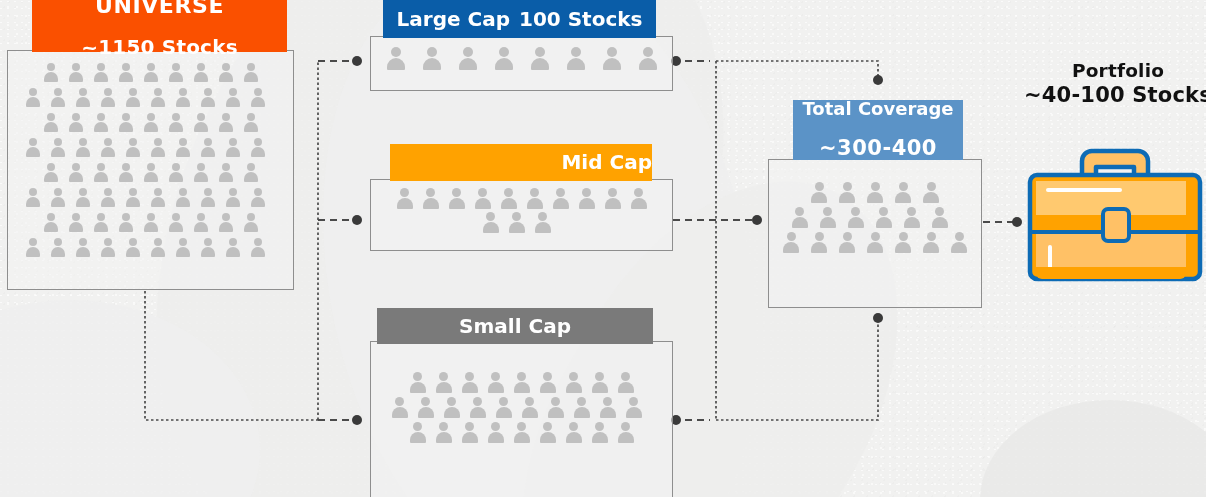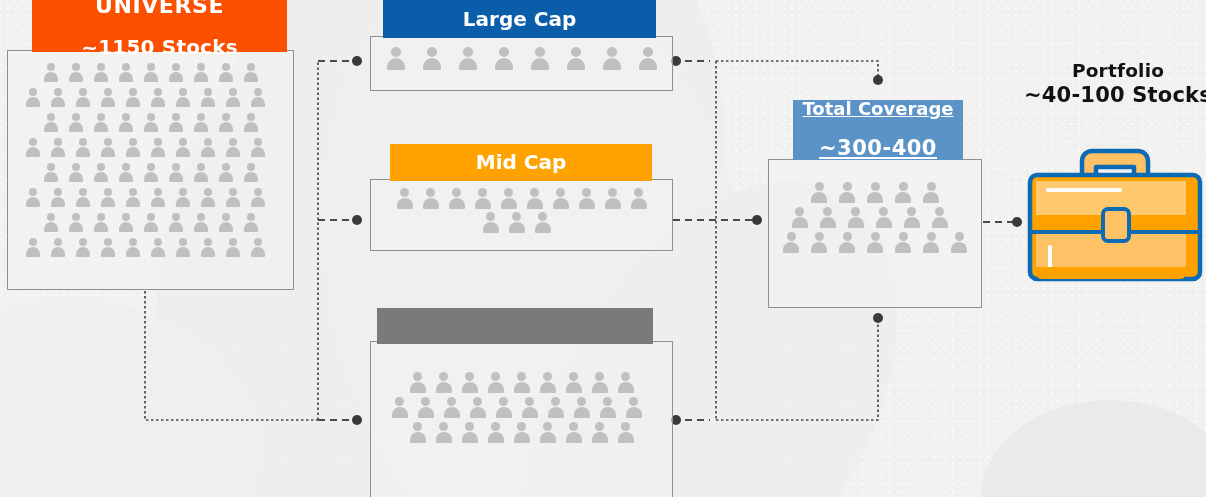--- a/index.html
+++ b/index.html
@@ -64,29 +64,29 @@
   }
   #universe-banner .l1{font-weight:800;font-size:22px;letter-spacing:.6px;}
   #universe-banner .l2{font-weight:800;font-size:20px;margin-top:18px;}
 
   #largecap-banner{
     left:383px;top:0;width:273px;height:38px;background:#0a5da8;
     font-size:20px;gap:9px;
   }
   #midcap-banner{
     left:390px;top:144px;width:262px;height:37px;background:#ffa200;
-    font-size:20px;gap:7px;
+    font-size:20px;gap:7px;justify-content:flex-end;
   }
   #smallcap-banner{
     left:377px;top:308px;width:276px;height:36px;background:#7a7a7a;
     font-size:20px;gap:7px;
   }
   #coverage-banner{
     left:793px;top:100px;width:170px;height:60px;background:#5b93c7;
-    flex-direction:column;justify-content:center;font-size:19px;text-decoration:underline;
+    flex-direction:column;justify-content:center;font-size:19px;
   }
   #coverage-banner .l1{font-weight:800;font-size:18px;}
   #coverage-banner .l2{font-weight:800;font-size:21px;letter-spacing:.5px;margin-top:18px;}
 
   
   #universe-box{left:7px;top:50px;width:287px;height:240px;}
   #largecap-box{left:370px;top:36px;width:303px;height:55px;}
   #midcap-box{left:370px;top:179px;width:303px;height:72px;}
   #smallcap-box{left:370px;top:341px;width:303px;height:160px;}
   #coverage-box{left:768px;top:159px;width:214px;height:149px;}
@@ -532,20 +532,21 @@
           </span>
           <span class="person">
             <i></i>
             <b></b>
           </span>
         </div>
       </div>
   </div>
   <div class="banner" id="largecap-banner">
     <span class="lite">Large Cap</span>
+    <span class="bold">100 Stocks</span>
   </div>
 
   <div class="groupbox" id="midcap-box">
     <div class="people p-md" id="midcap-people" style="top:8px;gap:3px;">
         <div class="prow" style="gap: 10px;">
           <span class="person">
             <i></i>
             <b></b>
           </span>
           <span class="person">
@@ -721,20 +722,21 @@
             <b></b>
           </span>
           <span class="person">
             <i></i>
             <b></b>
           </span>
         </div>
       </div>
   </div>
   <div class="banner" id="smallcap-banner">
+    <span class="lite">Small Cap</span>
   </div>
 
   <div class="groupbox" id="coverage-box">
     <div class="people p-md" id="coverage-people" style="top:22px;gap:4px;">
         <div class="prow" style="gap: 12px;">
           <span class="person">
             <i></i>
             <b></b>
           </span>
           <span class="person">

